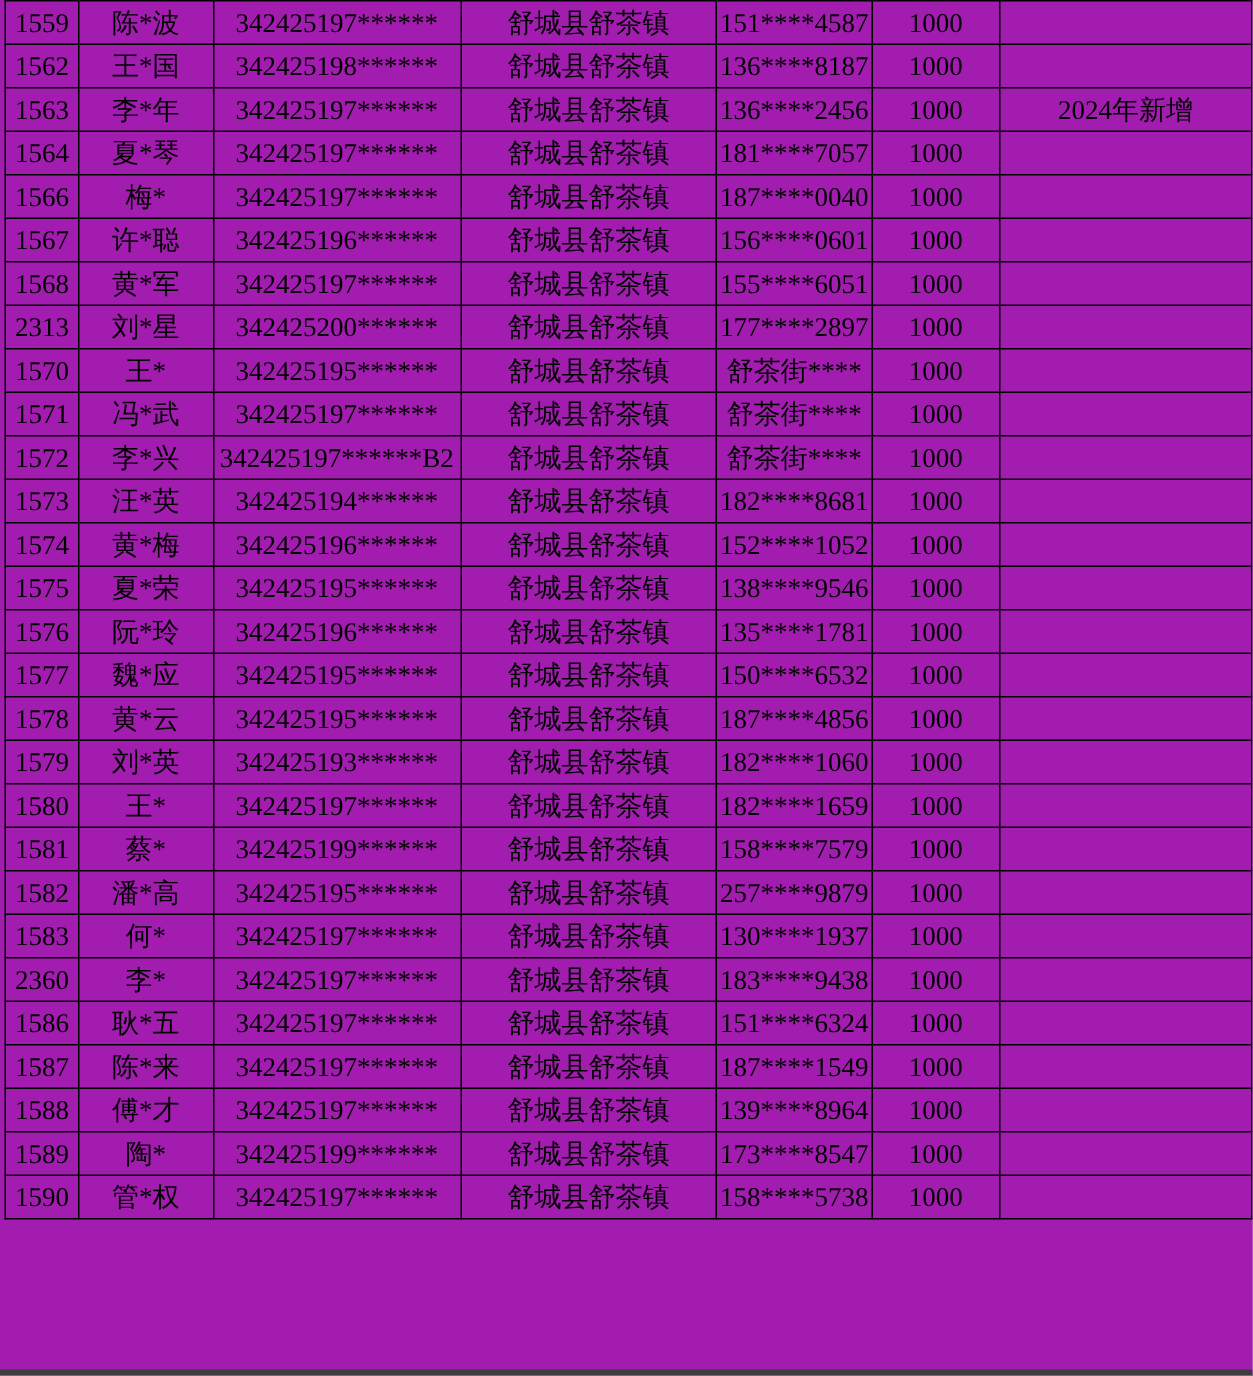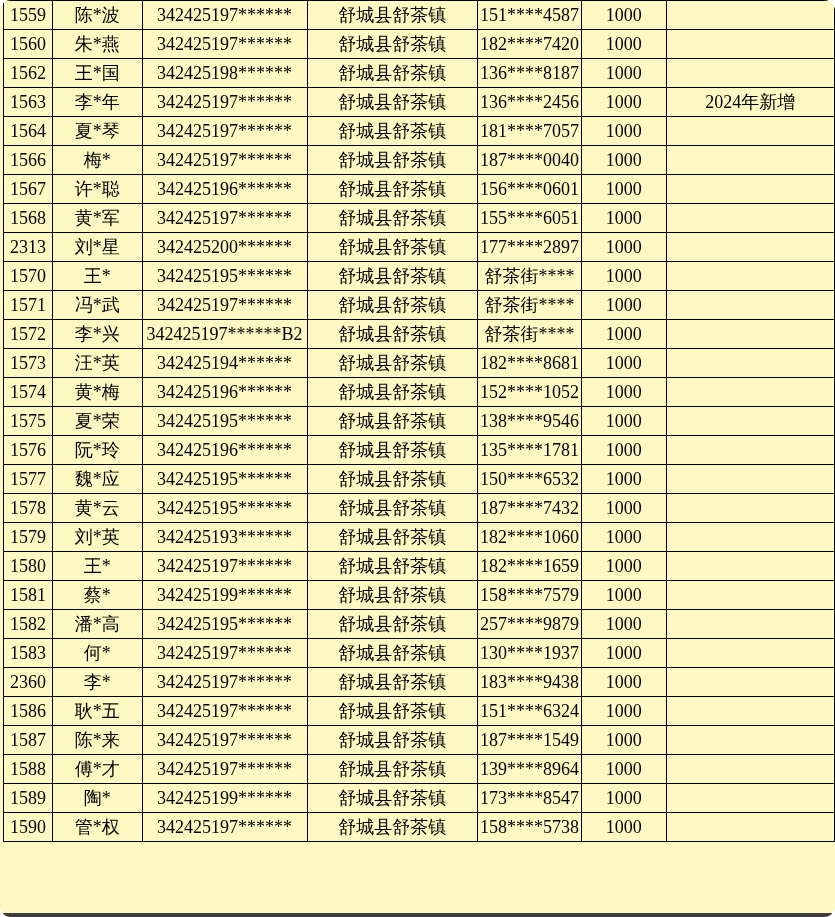--- a/index.html
+++ b/index.html
@@ -1,24 +1,23 @@
 <!DOCTYPE html>
 <html><head>
 <meta charset="utf-8">
 <style>
   html, body { margin: 0; padding: 0; }
   body { background: #ffffff; }
   .screen {
     position: relative;
     width: 835px;
     height: 917px;
-    background: #fef9c3;
+    background: #a21caf;
     overflow: hidden;
     font-family: "Liberation Serif", "DejaVu Serif", serif;
-    border-radius: 11px;
   }
   table.roster {
     position: absolute;
     left: 3px;
     top: 0;
     border-collapse: collapse;
     table-layout: fixed;
   }
   table.roster td {
     border: 1px solid #000000;
@@ -66,29 +65,20 @@
         <tr>
           <td>1559</td>
           <td>陈*波</td>
           <td>342425197******</td>
           <td>舒城县舒茶镇</td>
           <td>151****4587</td>
           <td>1000</td>
           <td></td>
         </tr>
         <tr>
-          <td>1560</td>
-          <td>朱*燕</td>
-          <td>342425197******</td>
-          <td>舒城县舒茶镇</td>
-          <td>182****7420</td>
-          <td>1000</td>
-          <td></td>
-        </tr>
-        <tr>
           <td>1562</td>
           <td>王*国</td>
           <td>342425198******</td>
           <td>舒城县舒茶镇</td>
           <td>136****8187</td>
           <td>1000</td>
           <td></td>
         </tr>
         <tr>
           <td>1563</td>
@@ -214,21 +204,21 @@
           <td>舒城县舒茶镇</td>
           <td>150****6532</td>
           <td>1000</td>
           <td></td>
         </tr>
         <tr>
           <td>1578</td>
           <td>黄*云</td>
           <td>342425195******</td>
           <td>舒城县舒茶镇</td>
-          <td>187****7432</td>
+          <td>187****4856</td>
           <td>1000</td>
           <td></td>
         </tr>
         <tr>
           <td>1579</td>
           <td>刘*英</td>
           <td>342425193******</td>
           <td>舒城县舒茶镇</td>
           <td>182****1060</td>
           <td>1000</td>

